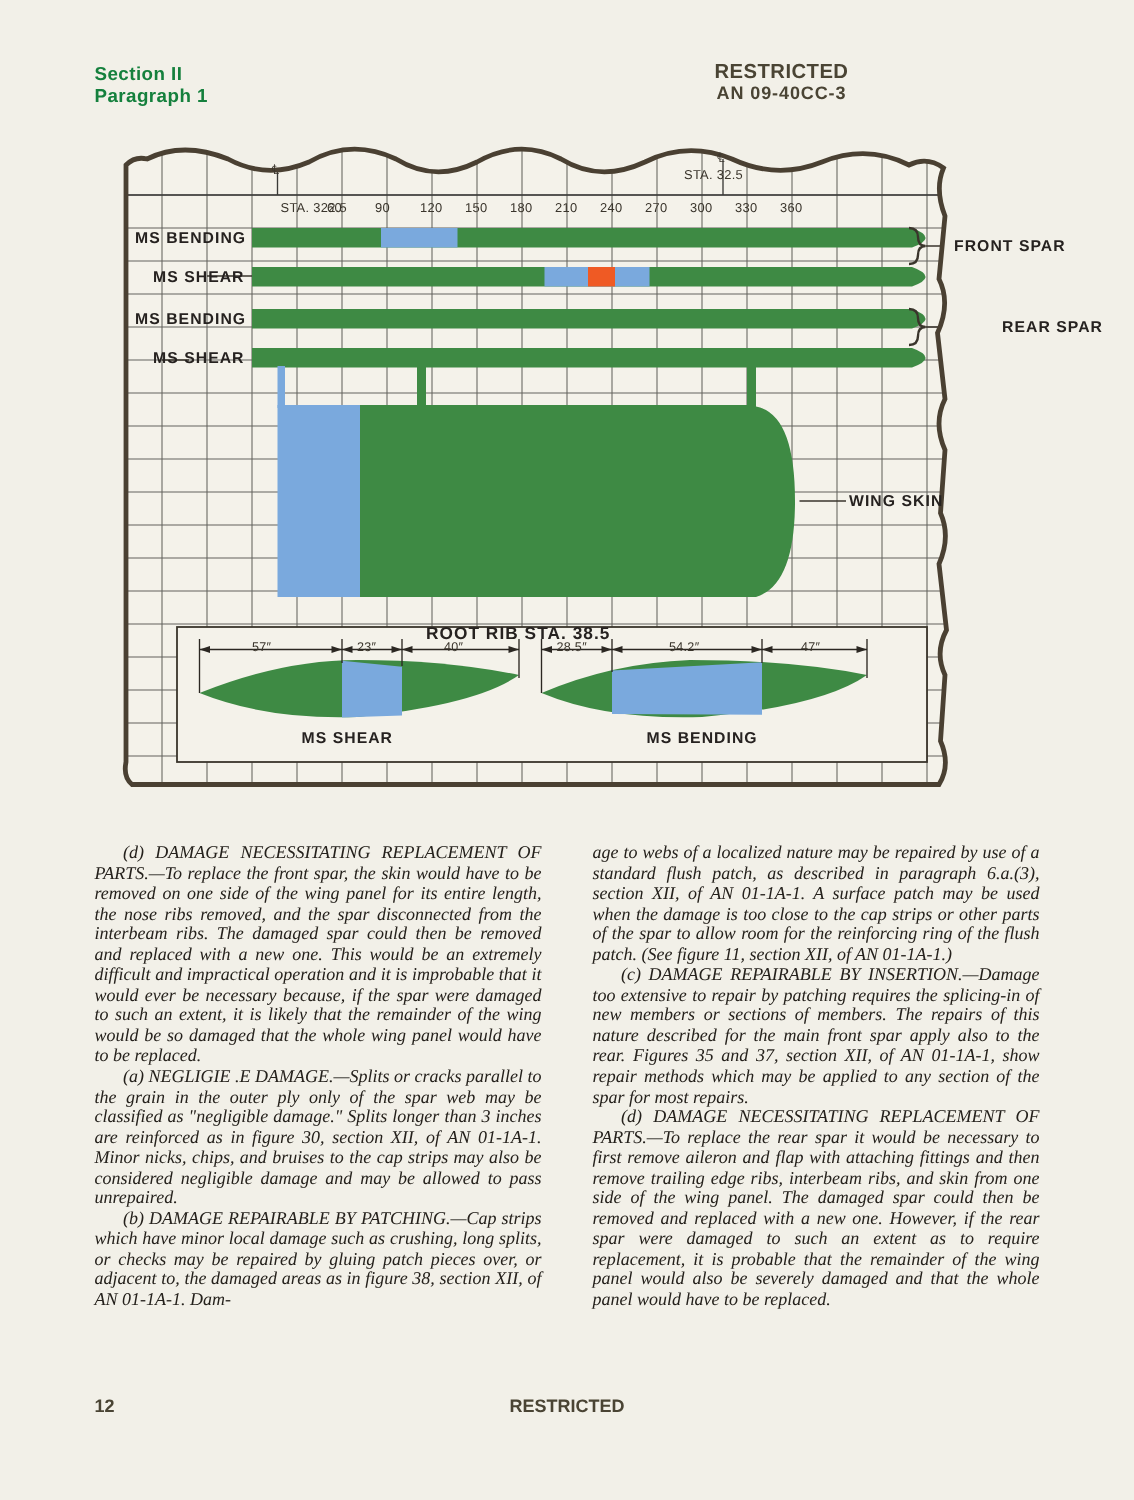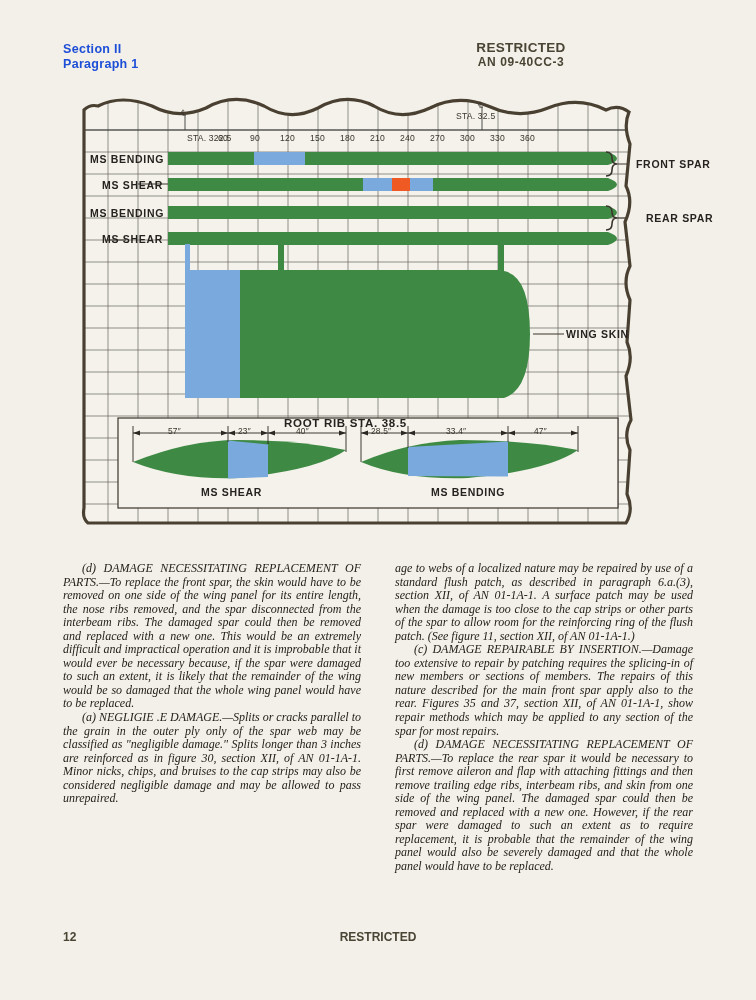--- a/index.html
+++ b/index.html
@@ -6,21 +6,21 @@
   html,body{margin:0;padding:0;background:#888;}
   body{font-family:"Liberation Serif",serif;}
   .page{
     position:relative;width:756px;height:1000px;overflow:hidden;
     background:#f2f0e8;
   }
   
   .hdr-left{
     position:absolute;left:63px;top:42px;
     font-family:"Liberation Sans",sans-serif;font-weight:bold;
-    font-size:12.5px;color:#1d4ed8;line-height:15px;letter-spacing:.3px;
+    font-size:12.5px;color:#15803d;line-height:15px;letter-spacing:.3px;
   }
   .hdr-right{
     position:absolute;left:426px;top:40px;width:190px;text-align:center;
     font-family:"Liberation Sans",sans-serif;font-weight:bold;
     color:#4a4434;line-height:15px;letter-spacing:.3px;
   }
   .hdr-right .r1{font-size:13.5px;}
   .hdr-right .r2{font-size:12px;letter-spacing:.6px;}
 
   
@@ -274,43 +274,44 @@
     <span class="sta-num" style="left:382px;top:43px;">300</span>
     <span class="sta-num" style="left:412px;top:43px;">330</span>
     <span class="sta-num" style="left:442px;top:43px;">360</span>
 
     <span class="fig-label" style="left:12px;top:63px;">MS BENDING</span>
     <span class="fig-label" style="left:24px;top:89px;">MS SHEAR</span>
     <span class="fig-label" style="left:12px;top:117px;">MS BENDING</span>
     <span class="fig-label" style="left:24px;top:143px;">MS SHEAR</span>
 
     <span class="fig-label" style="left:558px;top:68px;">FRONT SPAR</span>
-    <span class="fig-label" style="left:544px;top:122px;padding-left:24px;">REAR SPAR</span>
+    <span class="fig-label" style="left:566px;top:122px;padding-left:24px;">REAR SPAR</span>
 
     <span class="fig-label" style="left:488px;top:238px;">WING SKIN</span>
 
     <span class="fig-label" style="left:206px;top:327px;font-size:11.5px;">ROOT RIB STA. 38.5</span>
 
     <span class="sta-num" style="left:90px;top:336px;font-size:8.4px;">57″</span>
     <span class="sta-num" style="left:160px;top:336px;font-size:8.4px;">23″</span>
     <span class="sta-num" style="left:218px;top:336px;font-size:8.4px;">40″</span>
 
     <span class="sta-num" style="left:293px;top:336px;font-size:8.4px;">28.5″</span>
-    <span class="sta-num" style="left:368px;top:336px;font-size:8.4px;">33.4″</span>
+    <span class="sta-num" style="left:368px;top:336px;font-size:8.4px;">54.2″</span>
     <span class="sta-num" style="left:456px;top:336px;font-size:8.4px;">47″</span>
 
     <span class="fig-label" style="left:123px;top:396px;">MS SHEAR</span>
     <span class="fig-label" style="left:353px;top:396px;">MS BENDING</span>
 
   </div>
 
   <div class="cols">
     <div class="col left">
       <p>(d) DAMAGE NECESSITATING REPLACEMENT OF PARTS.—To replace the front spar, the skin would have to be removed on one side of the wing panel for its entire length, the nose ribs removed, and the spar disconnected from the interbeam ribs. The damaged spar could then be removed and replaced with a new one. This would be an extremely difficult and impractical operation and it is improbable that it would ever be necessary because, if the spar were damaged to such an extent, it is likely that the remainder of the wing would be so damaged that the whole wing panel would have to be replaced.</p>
       <p>(a) NEGLIGIE .E DAMAGE.—Splits or cracks parallel to the grain in the outer ply only of the spar web may be classified as "negligible damage." Splits longer than 3 inches are reinforced as in figure 30, section XII, of AN 01-1A-1. Minor nicks, chips, and bruises to the cap strips may also be considered negligible damage and may be allowed to pass unrepaired.</p>
+      <p>(b) DAMAGE REPAIRABLE BY PATCHING.—Cap strips which have minor local damage such as crushing, long splits, or checks may be repaired by gluing patch pieces over, or adjacent to, the damaged areas as in figure 38, section XII, of AN 01-1A-1. Dam-</p>
     </div>
     <div class="col right">
       <p class="noind">age to webs of a localized nature may be repaired by use of a standard flush patch, as described in paragraph 6.a.(3), section XII, of AN 01-1A-1. A surface patch may be used when the damage is too close to the cap strips or other parts of the spar to allow room for the reinforcing ring of the flush patch. (See figure 11, section XII, of AN 01-1A-1.)</p>
       <p>(c) DAMAGE REPAIRABLE BY INSERTION.—Damage too extensive to repair by patching requires the splicing-in of new members or sections of members. The repairs of this nature described for the main front spar apply also to the rear. Figures 35 and 37, section XII, of AN 01-1A-1, show repair methods which may be applied to any section of the spar for most repairs.</p>
       <p>(d) DAMAGE NECESSITATING REPLACEMENT OF PARTS.—To replace the rear spar it would be necessary to first remove aileron and flap with attaching fittings and then remove trailing edge ribs, interbeam ribs, and skin from one side of the wing panel. The damaged spar could then be removed and replaced with a new one. However, if the rear spar were damaged to such an extent as to require replacement, it is probable that the remainder of the wing panel would also be severely damaged and that the whole panel would have to be replaced.</p>
     </div>
     <div style="clear:both"></div>
   </div>
 
   <div class="foot">

